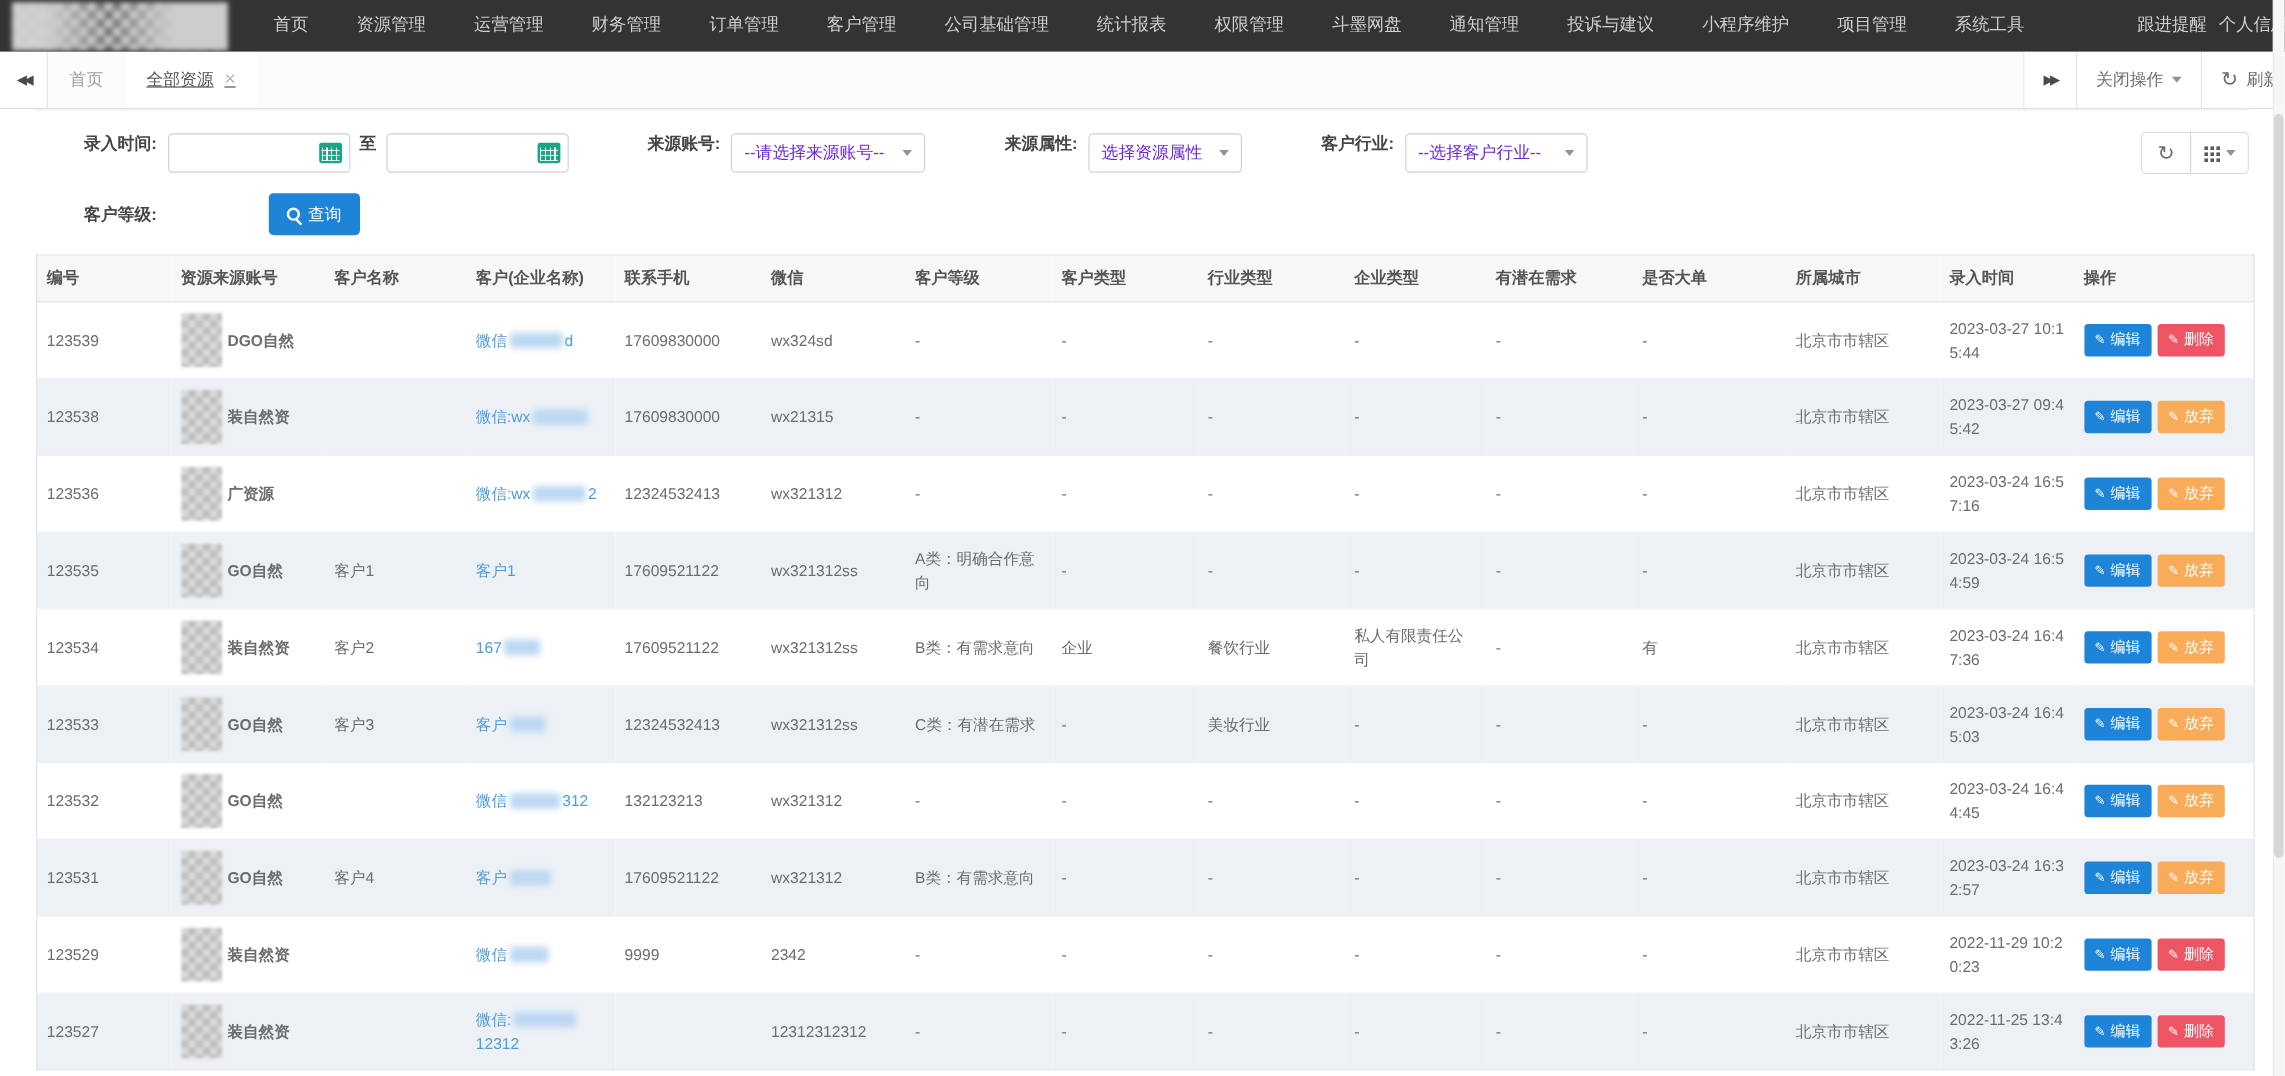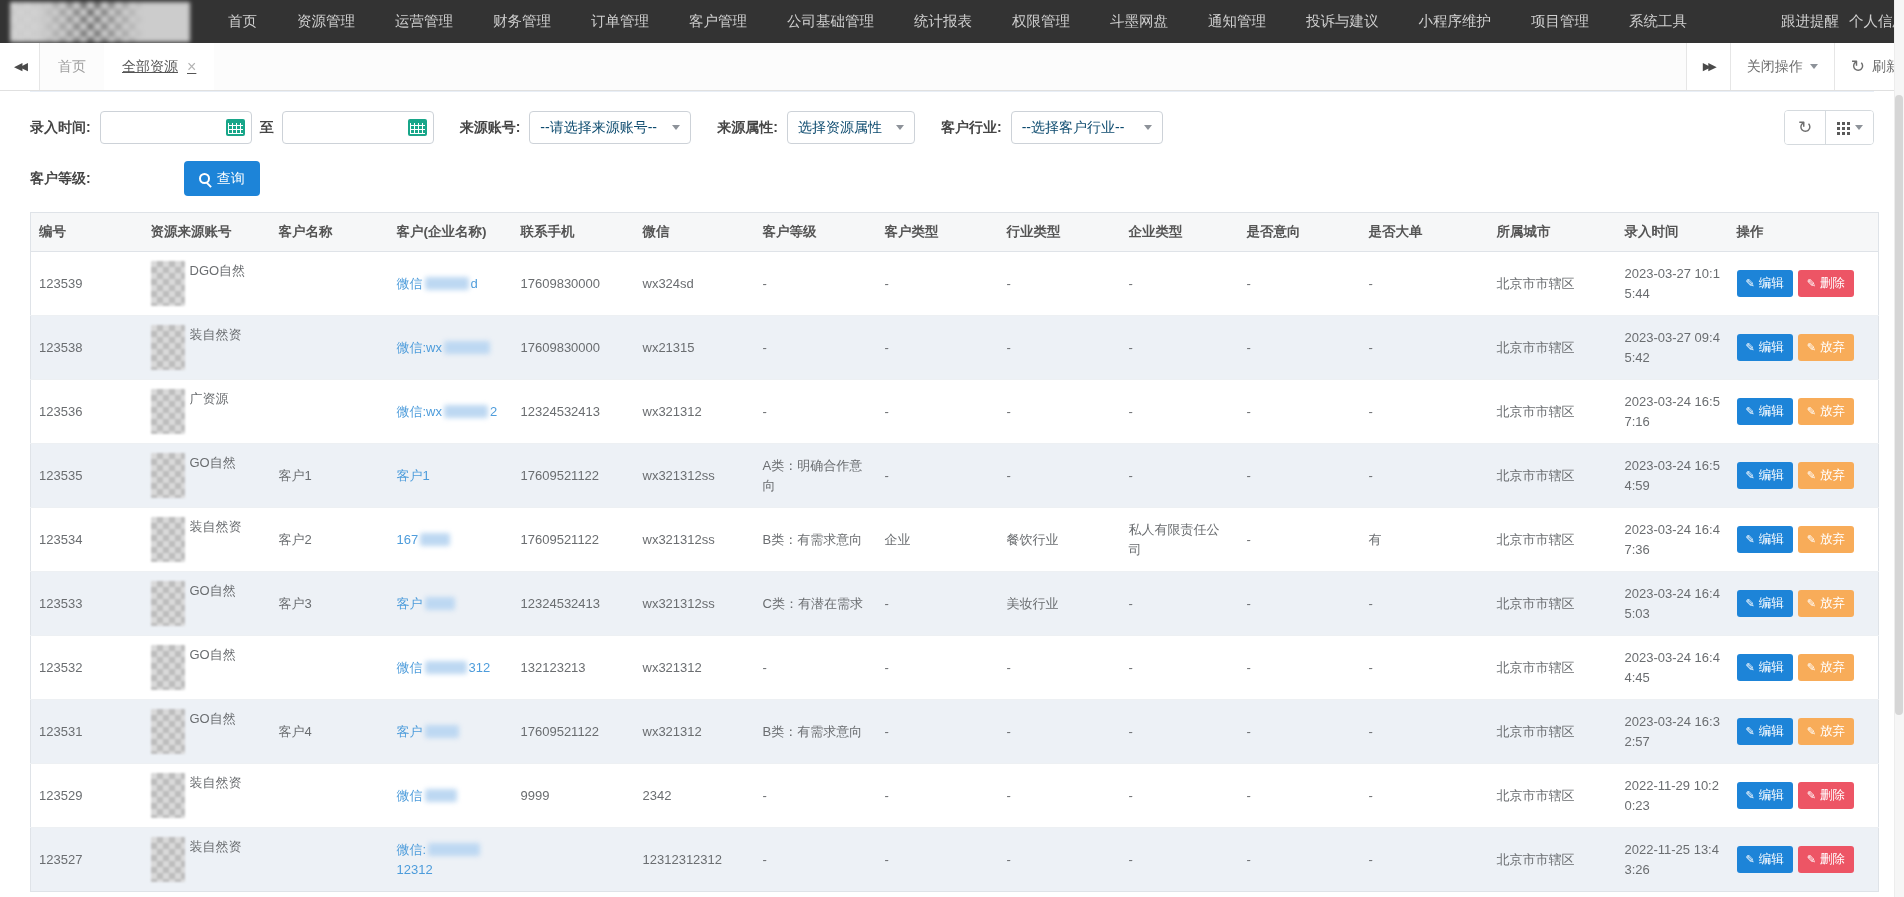--- a/index.html
+++ b/index.html
@@ -32,47 +32,47 @@
   .tabbar-right > div { display:flex; align-items:center; gap:7px; padding:0 16px; border-left:1px solid #e6e6e6; color:#6d6d6d; font-size:14px; cursor:pointer; background:#fff; white-space:nowrap; }
   .tab-scroll-right { letter-spacing:-3px; font-size:11px; color:#4a4a4a; }
   .refresh-glyph { font-size:17px; color:#6d6d6d; }
   .caret { display:inline-block; width:0; height:0; border-left:4px solid transparent; border-right:4px solid transparent; border-top:5px solid #8d9299; }
 
   
   .content { padding:0 30px; }
   .filter-panel { border-top:1px solid #e8eef6; padding-top:18px; }
   .filter-row { display:flex; align-items:center; margin-bottom:16px; }
   .f-label { font-weight:bold; color:#454545; font-size:14px; margin-right:9px; white-space:nowrap; }
-  .f-group { display:flex; align-items:center; margin-right:26px; }
+  .f-group { display:flex; align-items:flex-start; margin-right:26px;margin-left:40px; }
   .txt-input { height:33px; border:1px solid #cdd2d8; border-radius:4px; padding:0 9px; font-size:14px; color:#555; outline:none; background:#fff; }
   .date-wrap { position:relative; }
   .date-input { width:152px; padding-right:32px; }
   .cal-icon { position:absolute; right:7px; top:8px; width:19px; height:17px; background:#18a689; border-radius:2px; cursor:pointer; }
   .cal-icon::before { content:""; position:absolute; left:2px; right:2px; top:4px; bottom:2px;
     background-image:repeating-linear-gradient(90deg,#fff 0 1px,transparent 1px 4px),repeating-linear-gradient(0deg,#fff 0 1px,transparent 1px 4px); }
   .to-label { margin:0 8px; color:#454545; font-size:14px; font-weight:bold; }
   .customer-input { width:142px; }
-  .fake-select { height:33px; border:1px solid #cdd2d8; border-radius:4px; background:#fff; display:flex; align-items:center; padding:0 10px; color:#0c4a6e; font-size:14px; cursor:pointer; }
+  .fake-select { height:33px; border:1px solid #cdd2d8; border-radius:4px; background:#fff; display:flex; align-items:center; padding:0 10px; color:#6d28d9; font-size:14px; cursor:pointer; }
   .fake-select .caret { margin-left:auto; }
   .sel-source { width:162px; } .sel-attr { width:128px; } .sel-industry { width:152px; } .sel-level { width:442px; }
   .tool-group { margin-left:auto; display:flex; border:1px solid #d5dade; border-radius:4px; overflow:hidden; }
   .tool-btn { width:40px; height:33px; display:flex; align-items:center; justify-content:center; background:#fff; cursor:pointer; color:#5a5a5a; }
   .tool-btn + .tool-btn { border-left:1px solid #d5dade; width:48px; gap:5px; }
   .grid-icon { width:3px; height:3px; background:#5a5a5a; display:inline-block; margin:0 10px 8px 0;
     box-shadow:5px 0 #5a5a5a,10px 0 #5a5a5a,0 5px #5a5a5a,5px 5px #5a5a5a,10px 5px #5a5a5a,0 10px #5a5a5a,5px 10px #5a5a5a,10px 10px #5a5a5a; }
   .btn-primary { background:#1d84d8; color:#fff; border:none; border-radius:4px; height:35px; padding:0 15px; font-size:14px; display:inline-flex; align-items:center; gap:7px; cursor:pointer; margin-left:58px; }
   .search-icon { position:relative; width:11px; height:11px; border:2px solid #fff; border-radius:50%; display:inline-block; }
   .search-icon::after { content:""; position:absolute; right:-4px; bottom:-4px; width:6px; height:2px; background:#fff; transform:rotate(45deg); }
 
   
   table.res-table { width:100%; border-collapse:collapse; table-layout:fixed; border:1px solid #dfe3e8; margin-top:4px; }
   .res-table th { text-align:left; font-weight:bold; color:#555; font-size:13.5px; padding:10px 8px; background:#f6f7f8; border-bottom:1px solid #dfe3e8; overflow:hidden; white-space:nowrap; }
   .res-table td { font-size:13px; color:#6a6d70; padding:9px 8px; vertical-align:middle; line-height:1.5; border-top:1px solid #edf0f3; overflow:hidden; }
   .res-table tr.stripe { background:#edf1f6; }
-  .src-cell { display:flex; gap:5px; align-items:flex-start; }
+  .src-cell { display:flex; gap:5px; align-items:center;font-weight:bold; }
   .mosaic { background-color:#d9d9d9;
     background-image:linear-gradient(45deg,#bdbdbd 25%,transparent 25%,transparent 75%,#bdbdbd 75%),linear-gradient(45deg,#bdbdbd 25%,transparent 25%,transparent 75%,#bdbdbd 75%);
     background-size:12px 12px; background-position:0 0,6px 6px; filter:blur(1.2px); border-radius:1px; }
   .src-mosaic { width:34px; height:45px; flex:none; }
   .cell-link { color:#4d9cdb; cursor:pointer; }
   .blur-blob { display:inline-block; height:13px; background:#bdd8f2; border-radius:2px; filter:blur(2.5px); vertical-align:-2px; margin:0 2px; }
   .cell-time { word-break:break-all; }
   .btn-sm { height:27px; padding:0 9px; border-radius:3px; border:none; color:#fff; font-size:12.5px; display:inline-flex; align-items:center; gap:4px; cursor:pointer; margin-right:5px; white-space:nowrap; }
   .btn-sm .btn-ico { font-size:11px; }
   .btn-edit { background:#1d84d8; } .btn-delete { background:#ed5565; } .btn-abandon { background:#f8ac59; }
@@ -219,21 +219,21 @@
           <th>编号</th>
           <th>资源来源账号</th>
           <th>客户名称</th>
           <th>客户(企业名称)</th>
           <th>联系手机</th>
           <th>微信</th>
           <th>客户等级</th>
           <th>客户类型</th>
           <th>行业类型</th>
           <th>企业类型</th>
-          <th>是否意向</th>
+          <th>有潜在需求</th>
           <th>是否大单</th>
           <th>所属城市</th>
           <th>录入时间</th>
           <th>操作</th>
         </tr>
       </thead>
     <tbody>
         <tr>
           <td>123539</td>
           <td>

